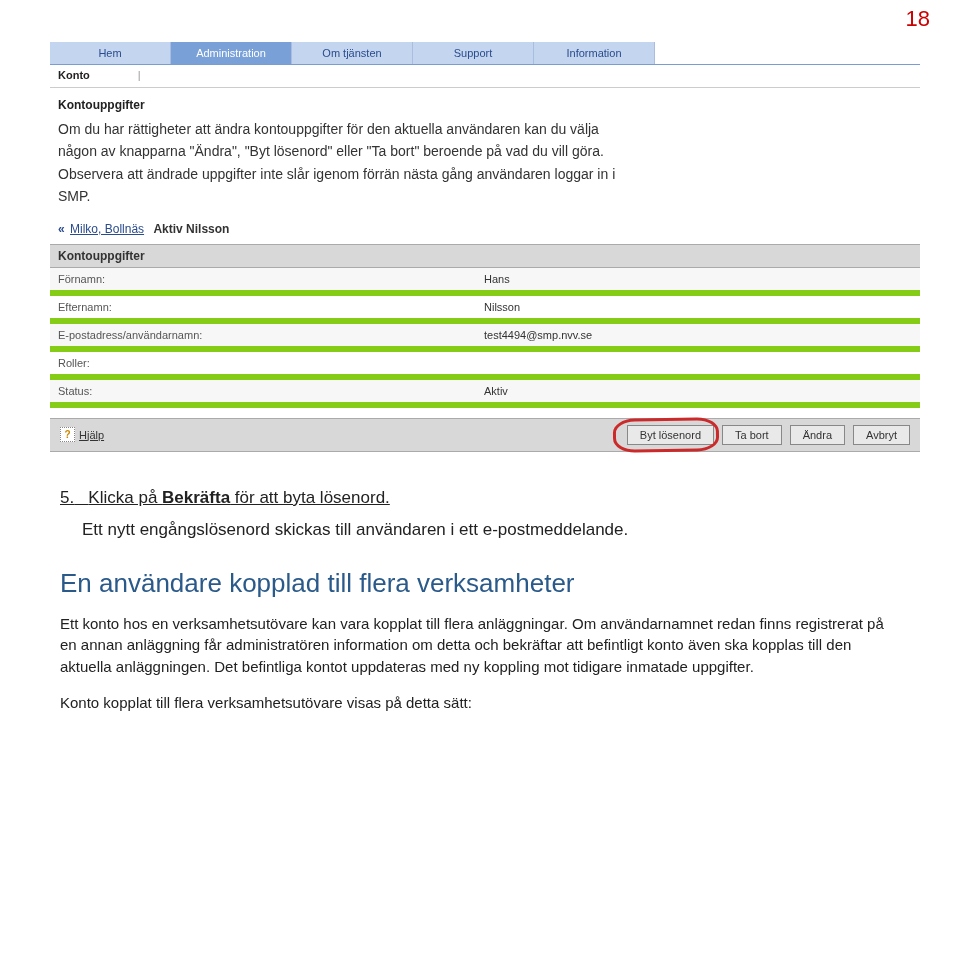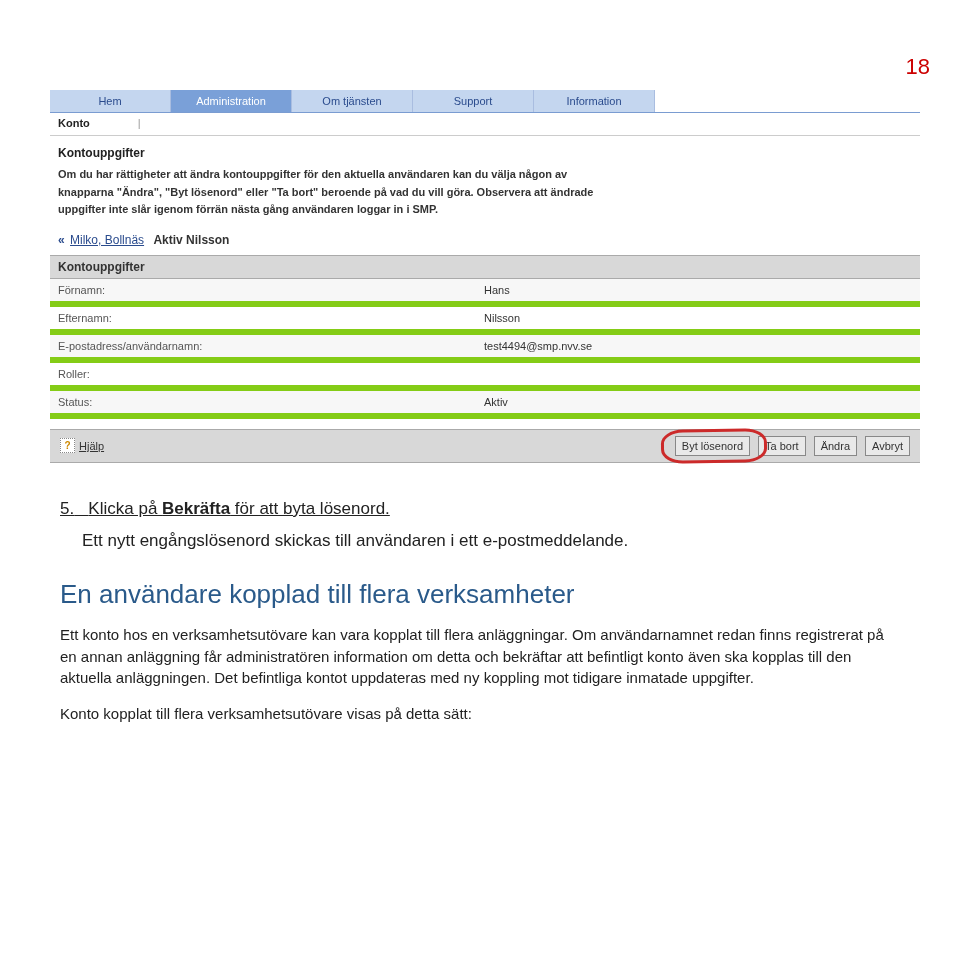--- a/index.html
+++ b/index.html
@@ -8,21 +8,20 @@
     font-family: Verdana, Arial, sans-serif;
     background: #fff;
     width: 960px;
   }
   .page-num {
     text-align: right;
     color: #c00;
     font-size: 22px;
     padding: 6px 30px 0 0;
     font-family: Arial, sans-serif;
-    margin-top: 48px;
   }
   .app {
     margin: 10px 40px 0 50px;
     font-size: 11px;
     color: #333;
   }
   .topnav {
     display: flex;
     border-bottom: 1px solid #7a9cd1;
   }
@@ -58,24 +57,23 @@
     padding: 10px 8px;
   }
   .section-title {
     font-weight: bold;
     color: #222;
     font-size: 12px;
     margin-bottom: 6px;
   }
   .section-body {
     color: #333;
-    font-size: 11px;
+    font-size: 14px;
     line-height: 1.6;
     max-width: 560px;
-    font-weight: bold;
   }
   .breadcrumb {
     padding: 4px 8px 8px 8px;
     font-size: 12px;
     color: #333;
   }
   .breadcrumb .back {
     text-decoration: underline;
     color: #2a4b8d;
   }
@@ -143,21 +141,21 @@
     background: #fff;
     font-weight: bold;
   }
   .help-text {
     text-decoration: underline;
   }
   .spacer { flex: 1; }
   .btn {
     background: #e9e9e9;
     border: 1px solid #888;
-    padding: 3px 6px;
+    padding: 3px 12px;
     font-size: 11px;
     color: #333;
     margin-left: 8px;
     font-family: inherit;
   }
   .highlight {
     position: absolute;
     border: 3px solid #cc2a2a;
     border-radius: 22px/14px;
     width: 100px;

